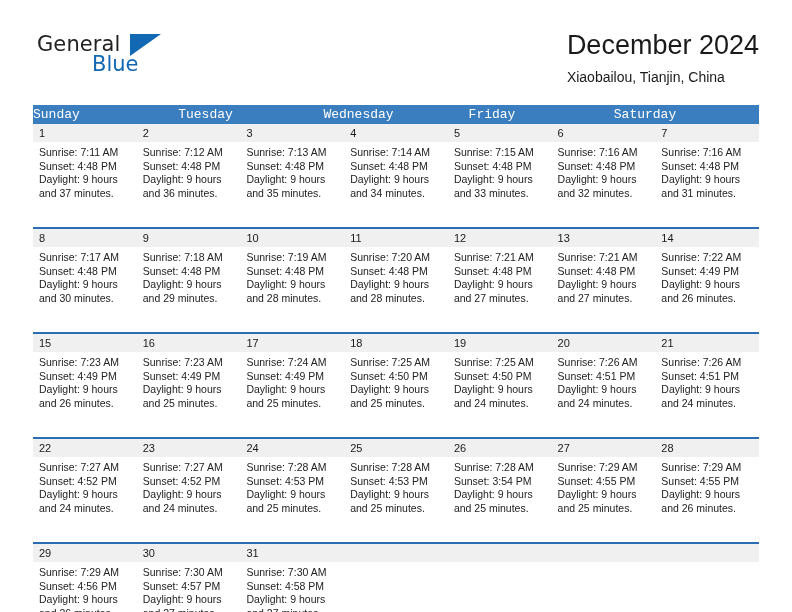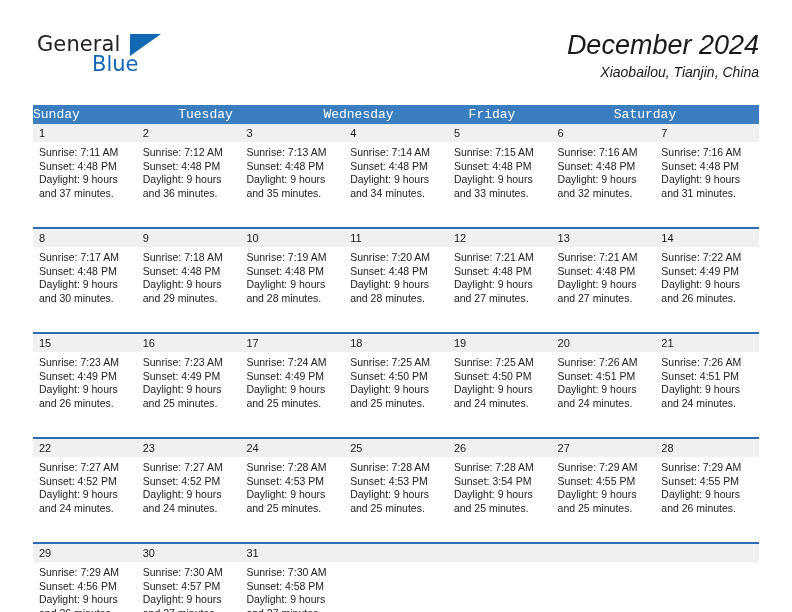--- a/index.html
+++ b/index.html
@@ -64,36 +64,35 @@
     width: 0;
     height: 0;
     border-left: 31px solid #1268b3;
     border-bottom: 22px solid transparent;
   }
 
   .title-block {
     position: absolute;
     right: 0;
     top: 0;
-    text-align: right;
-    font-style: italic;
   }
   .cal-title {
     font-size: 27px;
     font-weight: 400;
     color: #1a1a1a;
     line-height: 34px;
     white-space: nowrap;
     font-family: "Liberation Sans", sans-serif;
   }
   .cal-subtitle {
     font-size: 14px;
     font-weight: 400;
     color: #1a1a1a;
     line-height: 20px;
+    margin-top: 5px;
     white-space: nowrap;
     font-family: "Liberation Sans", sans-serif;
   }
 
   
   .calendar {
     position: absolute;
     left: 33px;
     top: 105px;
     width: 726px;

